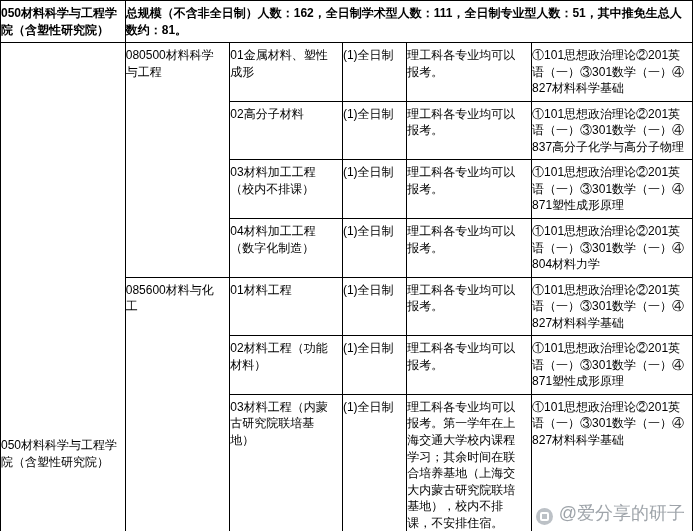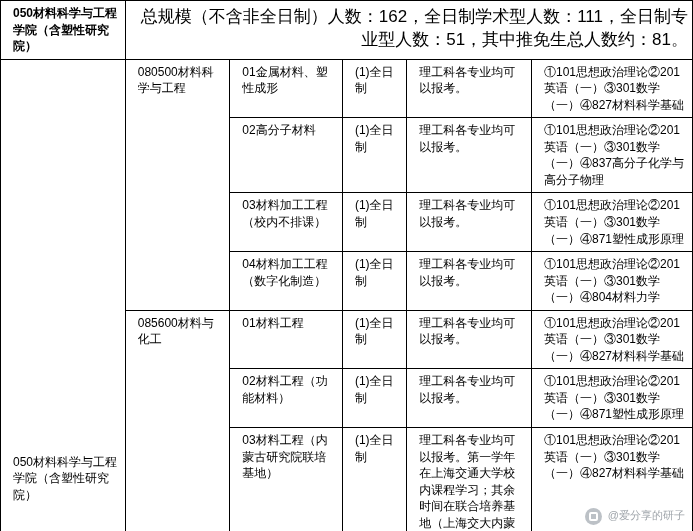--- a/index.html
+++ b/index.html
@@ -17,50 +17,49 @@
   }
   table.catalog {
     border-collapse: collapse;
     width: 693px;
     table-layout: fixed;
     font-size: 12px;
   }
   table.catalog td {
     border: 1px solid #000;
     vertical-align: top;
-    padding: 4px 4px 4px 12px;
+    padding: 4px 4px 4px 0;
     line-height: 1.38;
     word-break: break-all;
   }
   .col-college { width: 124px; }
   .col-major   { width: 104px; }
   .col-dir     { width: 112px; }
   .col-mode    { width: 64px; }
   .col-req     { width: 124px; }
   .col-exam    { width: 160px; }
   .head-cell {
     font-weight: bold;
     font-size: 12px;
   }
   .summary-cell {
-    font-weight: normal;
-    font-size: 17px;
-    text-align: right;
+    font-weight: bold;
+    font-size: 12px;
   }
   .college-bottom {
     vertical-align: bottom;
   }
   .watermark {
     position: absolute;
     right: 8px;
     bottom: 6px;
     display: flex;
-    align-items: flex-start;
+    align-items: flex-end;
     gap: 6px;
-    font-size: 11px;
+    font-size: 18px;
     color: #9aa0a6;
     opacity: .95;
   }
   .wm-logo {
     width: 17px; height: 17px;
     border-radius: 50%;
     background: #b9bec4;
     position: relative;
     flex: none;
   }

